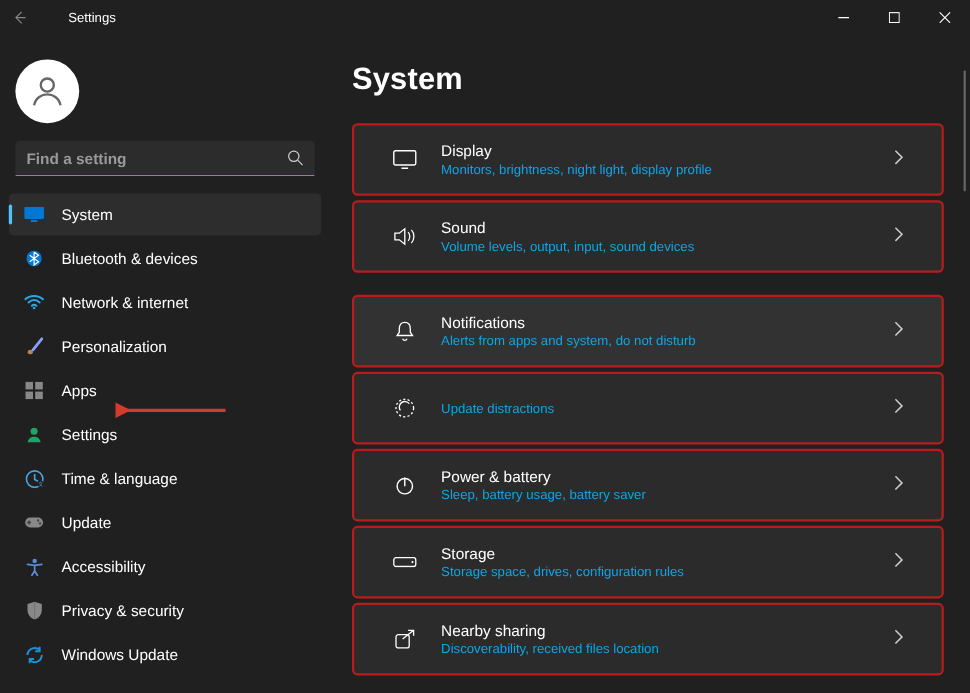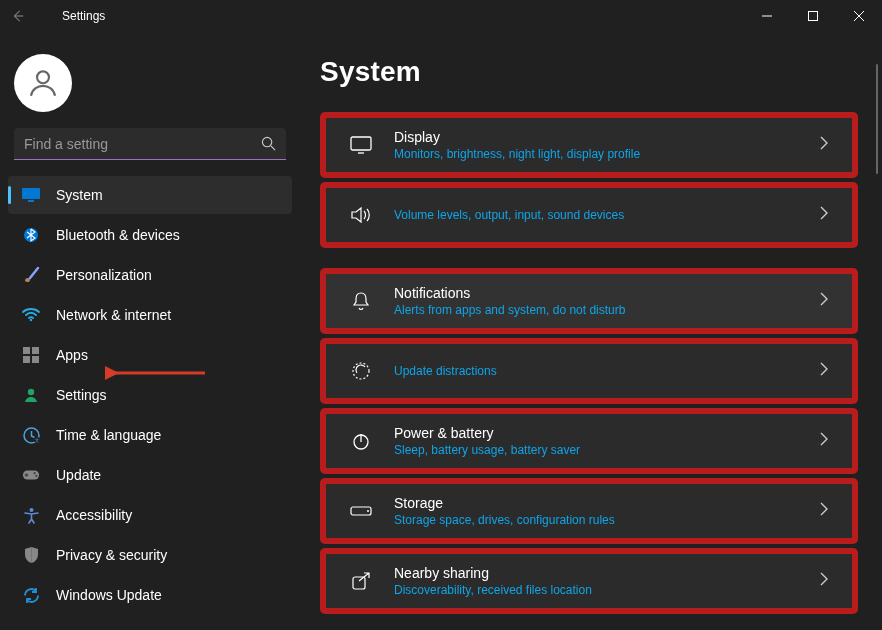--- a/index.html
+++ b/index.html
@@ -11,34 +11,34 @@
   .title { font-size: 12px; color: #fff; }
   .win-controls { display: flex; }
   .win-btn { width: 46px; height: 32px; display: flex; align-items: center; justify-content: center; color: #fff; }
 
   .content { display: flex; height: calc(100% - 32px); }
 
   .sidebar { width: 300px; padding: 10px 8px 0 8px; flex-shrink: 0; }
   .avatar { width: 58px; height: 58px; border-radius: 50%; background: #fff; display: flex; align-items: center; justify-content: center; margin: 12px 0 16px 6px; }
   .avatar svg { width: 34px; height: 34px; }
   .search { position: relative; margin: 0 6px 16px 6px; }
-  .search input { width: 100%; height: 32px; background: #2c2c2c; border: none; border-bottom: 1.5px solid #a070c8; color: #bef264; padding: 0 36px 0 10px; font-size: 14px; border-radius: 4px 4px 0 0; outline: none; }
+  .search input { width: 100%; height: 32px; background: #2c2c2c; border: none; border-bottom: 1.5px solid #a070c8; color: #bef264; padding: 0 36px 0 10px; font-size: 14px; border-radius: 4px 4px 0 0; outline: none; font-weight: bold; }
   .search input::placeholder { color: #999; }
   .search .s-icon { position: absolute; right: 10px; top: 8px; color: #ccc; }
 
   .nav { list-style: none; }
   .nav li { height: 38px; display: flex; align-items: center; gap: 16px; padding: 0 10px 0 14px; border-radius: 4px; font-size: 14px; cursor: default; position: relative; margin-bottom: 2px; }
   .nav li.active { background: #2d2d2d; }
   .nav li.active::before { content: ""; position: absolute; left: 0; top: 10px; bottom: 10px; width: 3px; background: #4cc2ff; border-radius: 2px; }
   .nav .ic { width: 18px; height: 18px; display: flex; align-items: center; justify-content: center; flex-shrink: 0; }
 
   .main { flex: 1; padding: 24px 24px 0 20px; overflow-y: auto; }
   .main h1 { font-size: 28px; font-weight: 600; margin-bottom: 24px; letter-spacing: 0.2px; }
   .cards { display: flex; flex-direction: column; gap: 4px; }
-  .card { background: #2b2b2b; border: 6px solid #b91c1c; border-radius: 5px; height: 66px; display: flex; align-items: center; padding: 0 24px; gap: 22px; cursor: default; }
+  .card { background: #2b2b2b; border: 2px solid #b91c1c; border-radius: 5px; height: 66px; display: flex; align-items: center; padding: 0 35px; gap: 22px; cursor: default; }
   .card.hover { background: #323232; margin-top: 16px; }
   .card .cic { width: 22px; display: flex; align-items: center; justify-content: center; color: #fff; flex-shrink: 0; }
   .card .txt { flex: 1; }
   .card .ttl { font-size: 14px; color: #fff; line-height: 1.3; }
   .card .sub { font-size: 12px; color: #0ea5e9; line-height: 1.4; }
   .card .chev { color: #aaa; }
 
   .annot-arrow { position: absolute; left: 105px; top: 361px; pointer-events: none; }
 
   
@@ -107,35 +107,35 @@
           <span class="ic">
             <svg width="14" height="18" viewBox="0 0 14 18">
               <circle cx="7" cy="9" r="7" fill="#0078d4"></circle>
               <path d="M7 3v12l4-3-8-6m0 6 8-6-4-3" stroke="#fff" stroke-width="1.1" fill="none"></path>
             </svg>
           </span>
           <span>Bluetooth &amp; devices</span>
         </li>
         <li>
           <span class="ic">
+            <svg width="18" height="14" viewBox="0 0 18 14">
+              <path d="M1 4c4-4 12-4 16 0M4 7c3-3 7-3 10 0M7 10c1.2-1.2 2.8-1.2 4 0" stroke="#29a9e0" stroke-width="1.8" fill="none" stroke-linecap="round"></path>
+              <circle cx="9" cy="12" r="1.2" fill="#29a9e0"></circle>
+            </svg>
+          </span>
+          <span>Network &amp; internet</span>
+        </li>
+        <li>
+          <span class="ic">
             <svg width="18" height="18" viewBox="0 0 18 18">
               <path d="M3 15c0-2 1-3 3-3 1 0 2 1 2 2 0 2-3 3-5 1z" fill="#b8835a"></path>
               <path d="M8 12 16 2" stroke="#8aa0ff" stroke-width="2.5" stroke-linecap="round"></path>
             </svg>
           </span>
           <span>Personalization</span>
-        </li>
-        <li>
-          <span class="ic">
-            <svg width="18" height="14" viewBox="0 0 18 14">
-              <path d="M1 4c4-4 12-4 16 0M4 7c3-3 7-3 10 0M7 10c1.2-1.2 2.8-1.2 4 0" stroke="#29a9e0" stroke-width="1.8" fill="none" stroke-linecap="round"></path>
-              <circle cx="9" cy="12" r="1.2" fill="#29a9e0"></circle>
-            </svg>
-          </span>
-          <span>Network &amp; internet</span>
         </li>
         <li>
           <span class="ic">
             <svg width="16" height="16" viewBox="0 0 16 16">
               <rect x="0" y="0" width="7" height="7" fill="#888"></rect>
               <rect x="9" y="0" width="7" height="7" fill="#888"></rect>
               <rect x="0" y="9" width="7" height="7" fill="#888"></rect>
               <rect x="9" y="9" width="7" height="7" fill="#888"></rect>
             </svg>
           </span>
@@ -221,20 +221,21 @@
             </svg></span>
         </div>
         <div class="card">
           <span class="cic">
             <svg width="22" height="18" viewBox="0 0 22 18">
               <path d="M2 6v6h4l5 4V2L6 6z" stroke="#fff" fill="none" stroke-width="1.2"></path>
               <path d="M14 5c2 2 2 6 0 8M17 3c3 3 3 9 0 12" stroke="#fff" fill="none" stroke-width="1.2"></path>
             </svg>
           </span>
           <div class="txt">
+            <div class="ttl">Sound</div>
             <div class="sub">Volume levels, output, input, sound devices</div>
           </div>
           <span class="chev"><svg width="8" height="14" viewBox="0 0 8 14">
               <path d="M1 1l6 6-6 6" stroke="#ccc" fill="none" stroke-width="1.4"></path>
             </svg></span>
         </div>
         <div class="card hover">
           <span class="cic">
             <svg width="20" height="20" viewBox="0 0 20 20">
               <path d="M10 2c3 0 5 2 5 6v3l2 3H3l2-3V8c0-4 2-6 5-6z" stroke="#fff" fill="none" stroke-width="1.2"></path>

